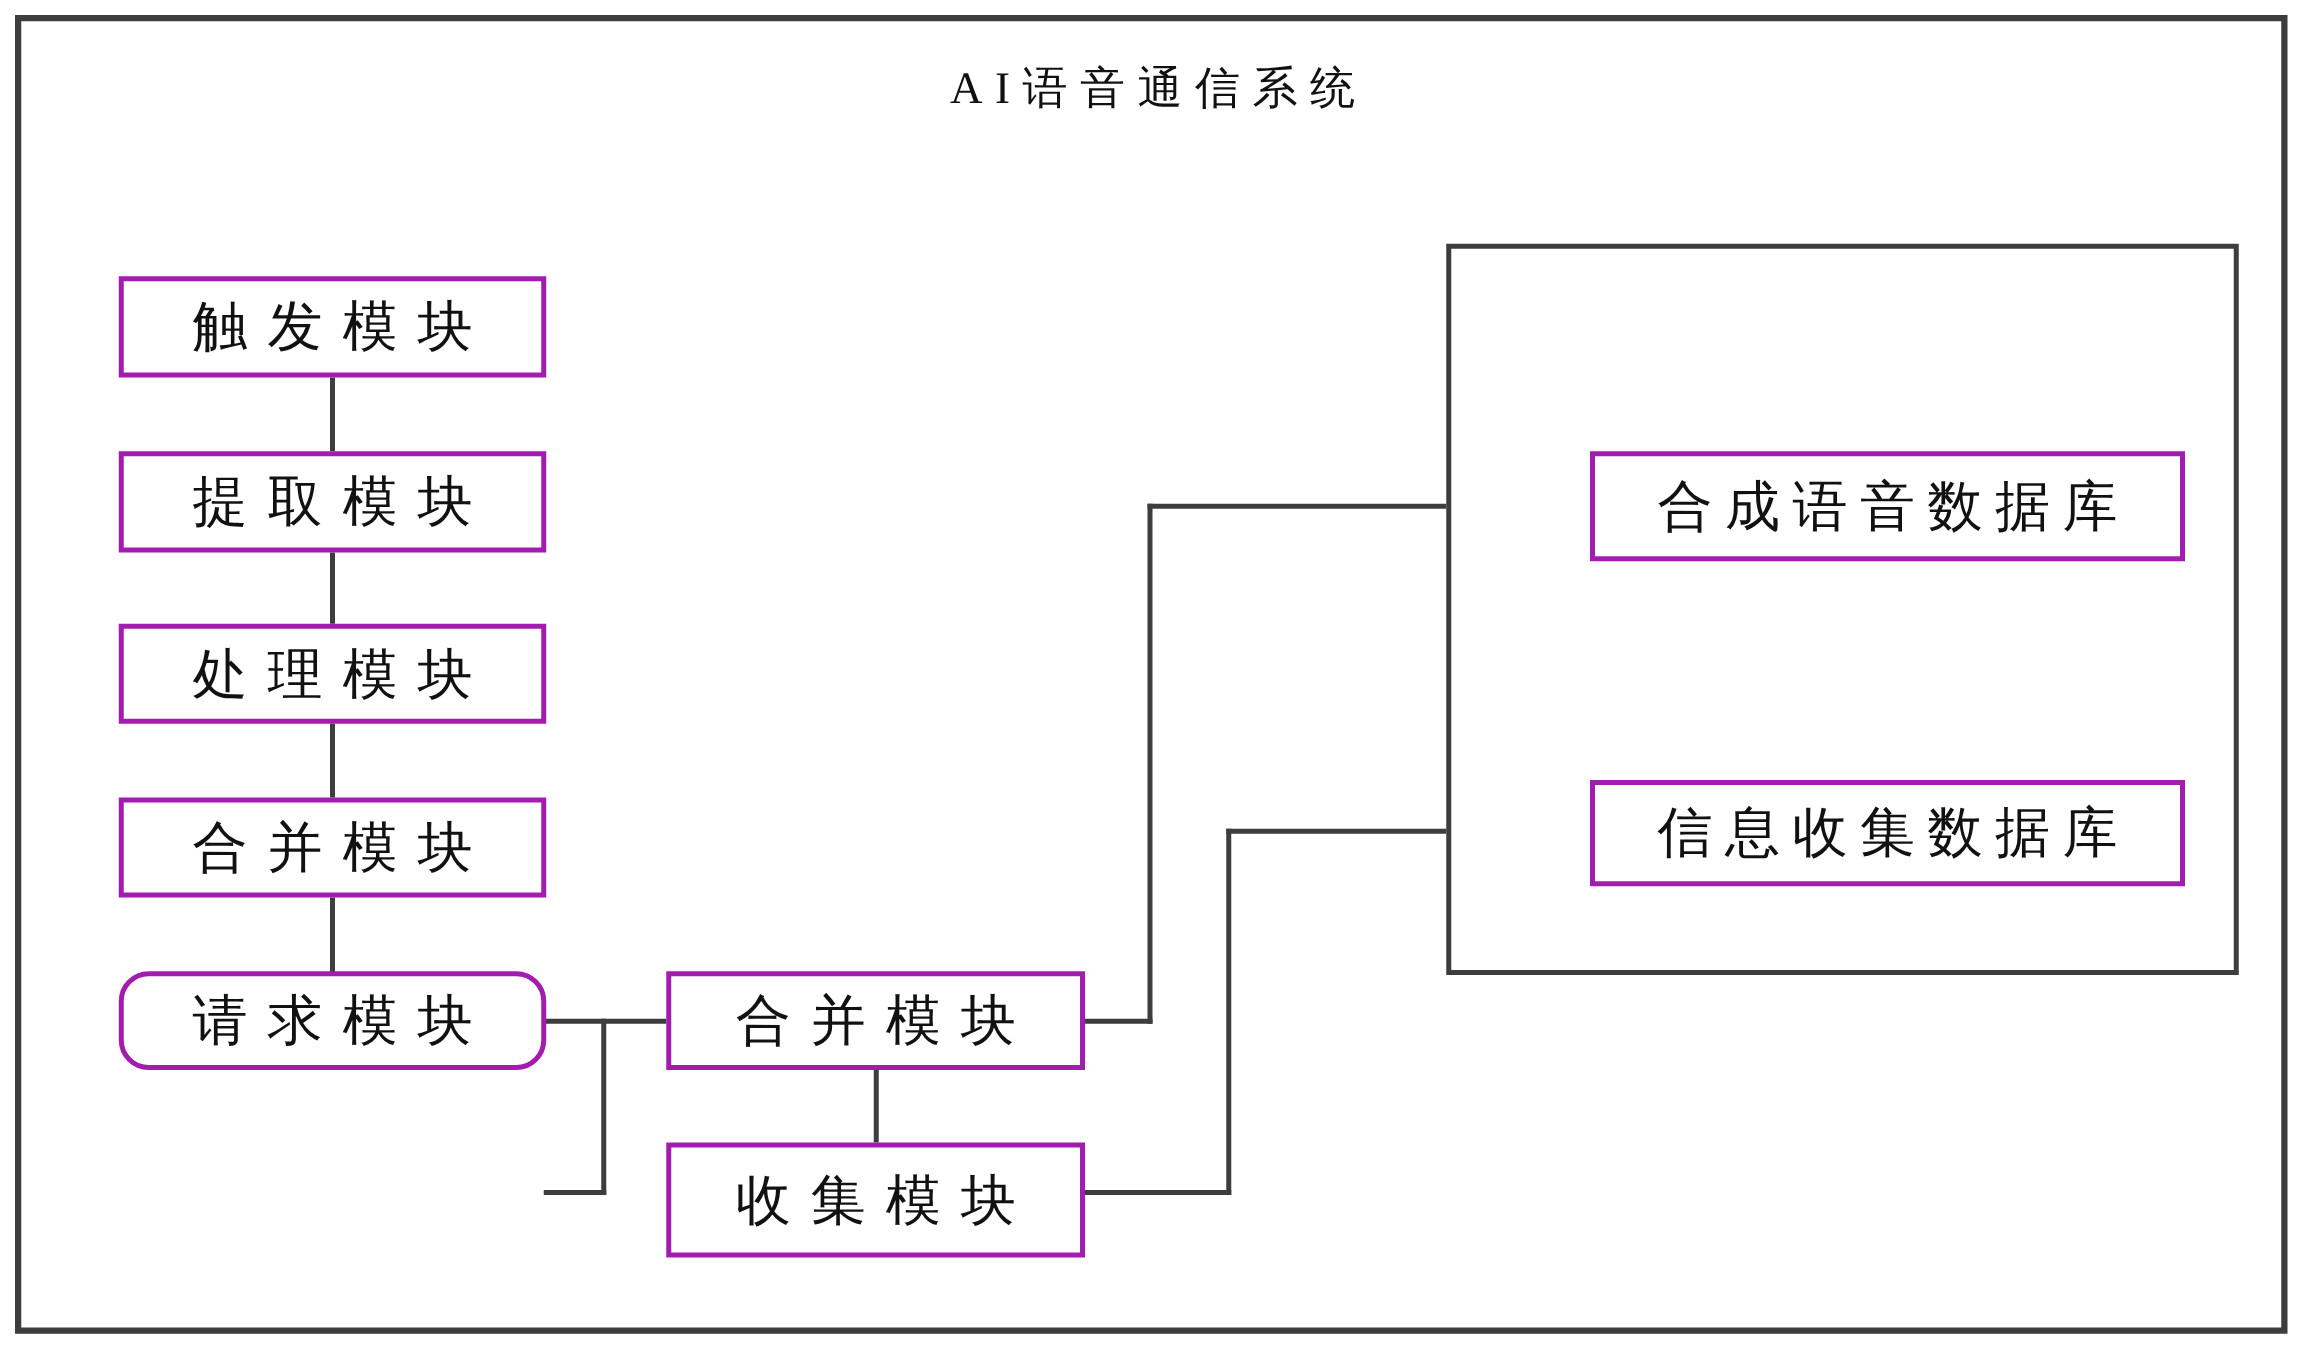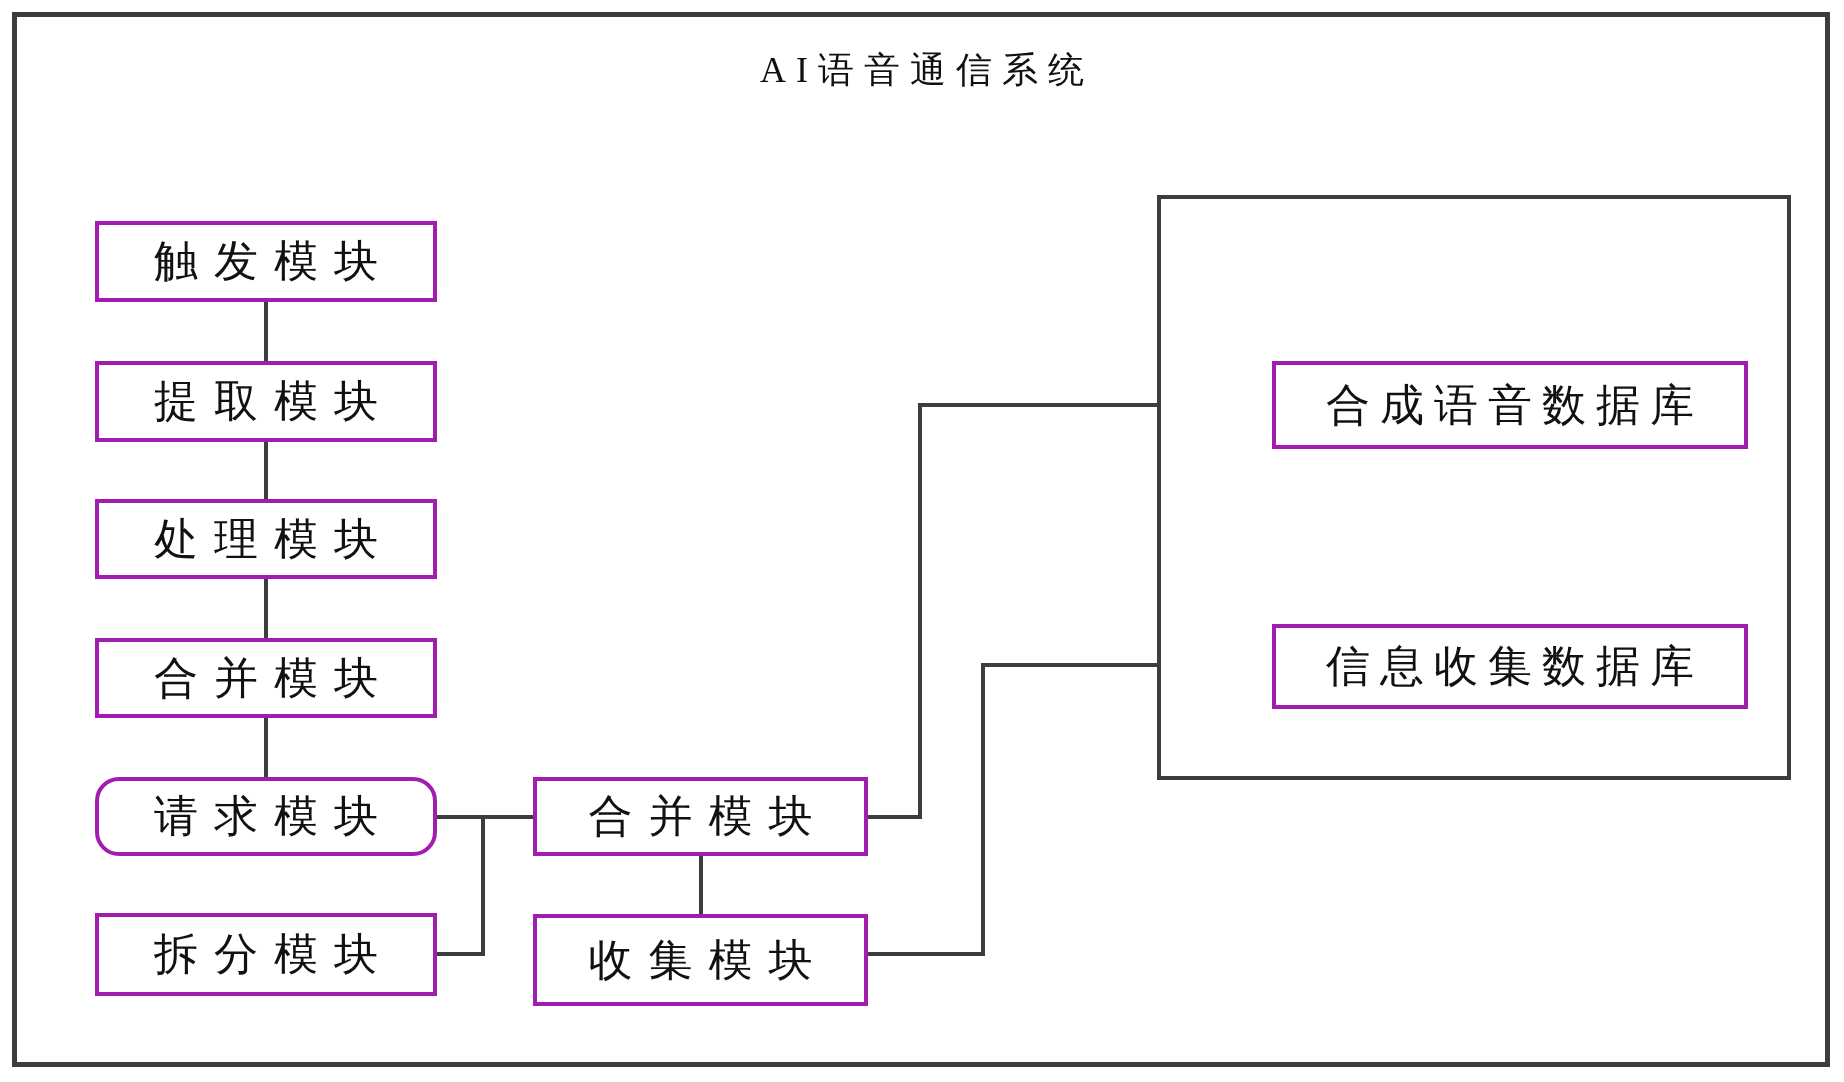--- a/index.html
+++ b/index.html
@@ -100,21 +100,20 @@
 
   <div class="outer-border"></div>
 
   <div class="diagram-title">AI语音通信系统</div>
 
   <div class="module-box box-trigger">触发模块</div>
   <div class="module-box box-extract">提取模块</div>
   <div class="module-box box-process">处理模块</div>
   <div class="module-box box-merge">合并模块</div>
   <div class="module-box box-request">请求模块</div>
-  <div class="module-box box-split">拆分模块</div>
 
   <div class="module-box box-comm">合并模块</div>
   <div class="module-box box-collect">收集模块</div>
 
   <div class="db-container"></div>
   <div class="module-box db-inner-box box-synth">合成语音数据库</div>
   <div class="module-box db-inner-box box-info">信息收集数据库</div>
 
   <div class="line" style="left:264px; top:300px; width:4px; height:63px;"></div>
 

